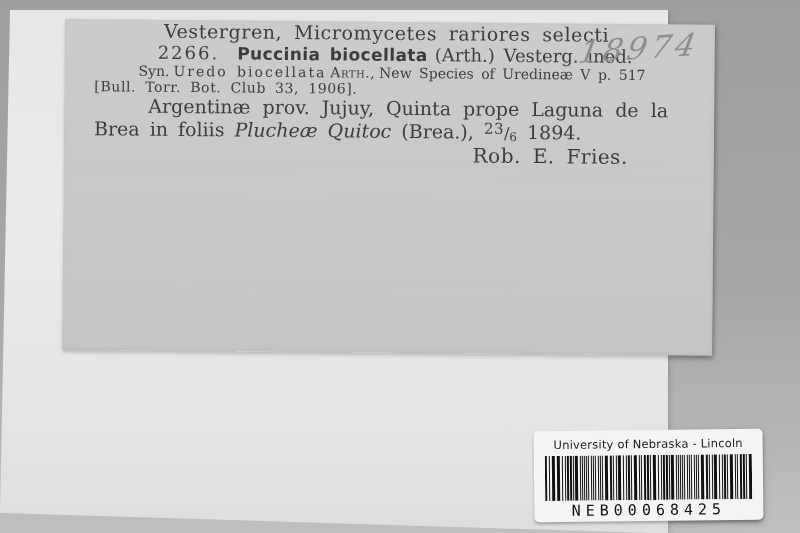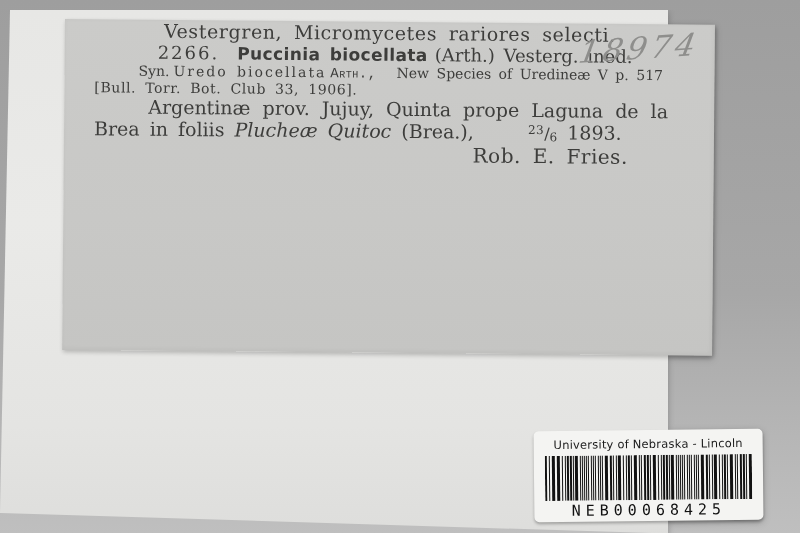--- a/index.html
+++ b/index.html
@@ -28,26 +28,26 @@
   }
   .heading{margin-top:42px;padding-left:93px;font-size:18px;white-space:nowrap;}
   .heading .num{letter-spacing:2px;margin-right:18px;}
   .heading .species{
     font-family:"DejaVu Sans",sans-serif;font-weight:bold;font-size:17px;
     letter-spacing:0.4px;word-spacing:3px;margin-right:7px;
   }
   .heading .authority{word-spacing:3px;}
   .syn-line1{margin-top:15px;padding-left:74px;font-size:14px;word-spacing:3px;white-space:nowrap;}
   .syn-line1 .syn-name{letter-spacing:2px;margin:0 4px;}
-  .syn-line1 .syn-auth{font-variant:small-caps;letter-spacing:0.5px;margin-right:20px;font-family:Liberation Mono, monospace;}
+  .syn-line1 .syn-auth{font-variant:small-caps;letter-spacing:0.5px;margin-right:4px;}
   .syn-line2{margin-top:5px;padding-left:30px;font-size:14px;word-spacing:4px;letter-spacing:0.6px;}
   .loc-line1{margin-top:15px;padding-left:84px;font-size:19px;word-spacing:6px;white-space:nowrap;}
   .loc-line2{margin-top:6px;padding-left:30px;font-size:19px;word-spacing:4px;white-space:nowrap;}
   .loc-line2 .host{font-style:italic;}
-  .frac .sup{font-size:12px;vertical-align:5px;letter-spacing:0.5px;margin-left:44px;}
+  .frac .sup{font-size:15px;vertical-align:5px;letter-spacing:0.5px;}
   .frac .sep{font-size:16px;}
   .frac .sub{font-size:12px;vertical-align:-2px;}
   .collector{margin-top:11px;text-align:right;padding-right:86px;font-size:20px;word-spacing:5px;letter-spacing:0.5px;}
   .handwritten-number{
     position:absolute;left:580px;top:20px;
     font-family:"DejaVu Serif",serif;font-style:italic;
     font-size:31px;color:#8e8e8c;letter-spacing:4px;
     transform:skewX(-14deg) rotate(-4deg);
   }
   .barcode-sticker{
@@ -79,21 +79,21 @@
     <p class="series-title">Vestergren, Micromycetes rariores selecti.</p>
 
     <p class="heading"><span class="num">2266.</span><span class="species">Puccinia biocellata</span><span class="authority">(Arth.) Vesterg. ined.</span></p>
 
     <p class="syn-line1"><span>Syn.</span><span class="syn-name">Uredo biocellata</span><span class="syn-auth">Arth.,</span><span>New Species of Uredineæ V p. 517</span></p>
 
     <p class="syn-line2">[Bull. Torr. Bot. Club 33, 1906].</p>
 
     <p class="loc-line1">Argentinæ prov. Jujuy, Quinta prope Laguna de la</p>
 
-    <p class="loc-line2"><span>Brea in foliis</span> <span class="host">Plucheæ Quitoc</span> <span>(Brea.),</span> <span class="frac"><span class="sup">23</span><span class="sep">/</span><span class="sub">6</span></span> <span>1893.</span></p>
+    <p class="loc-line2"><span>Brea in foliis</span> <span class="host">Plucheæ Quitoc</span> <span>(Brea.),</span> <span class="frac"><span class="sup">23</span><span class="sep">/</span><span class="sub">6</span></span> <span>1894.</span></p>
 
     <p class="collector">Rob. E. Fries.</p>
   </div>
 
   <div class="handwritten-number">18974</div>
 
   <div class="barcode-sticker">
     <div class="sticker-title">University of Nebraska - Lincoln</div>
     <div class="barcode-bars">
         <span style="width: 2px; margin-right: 2px;"></span>

